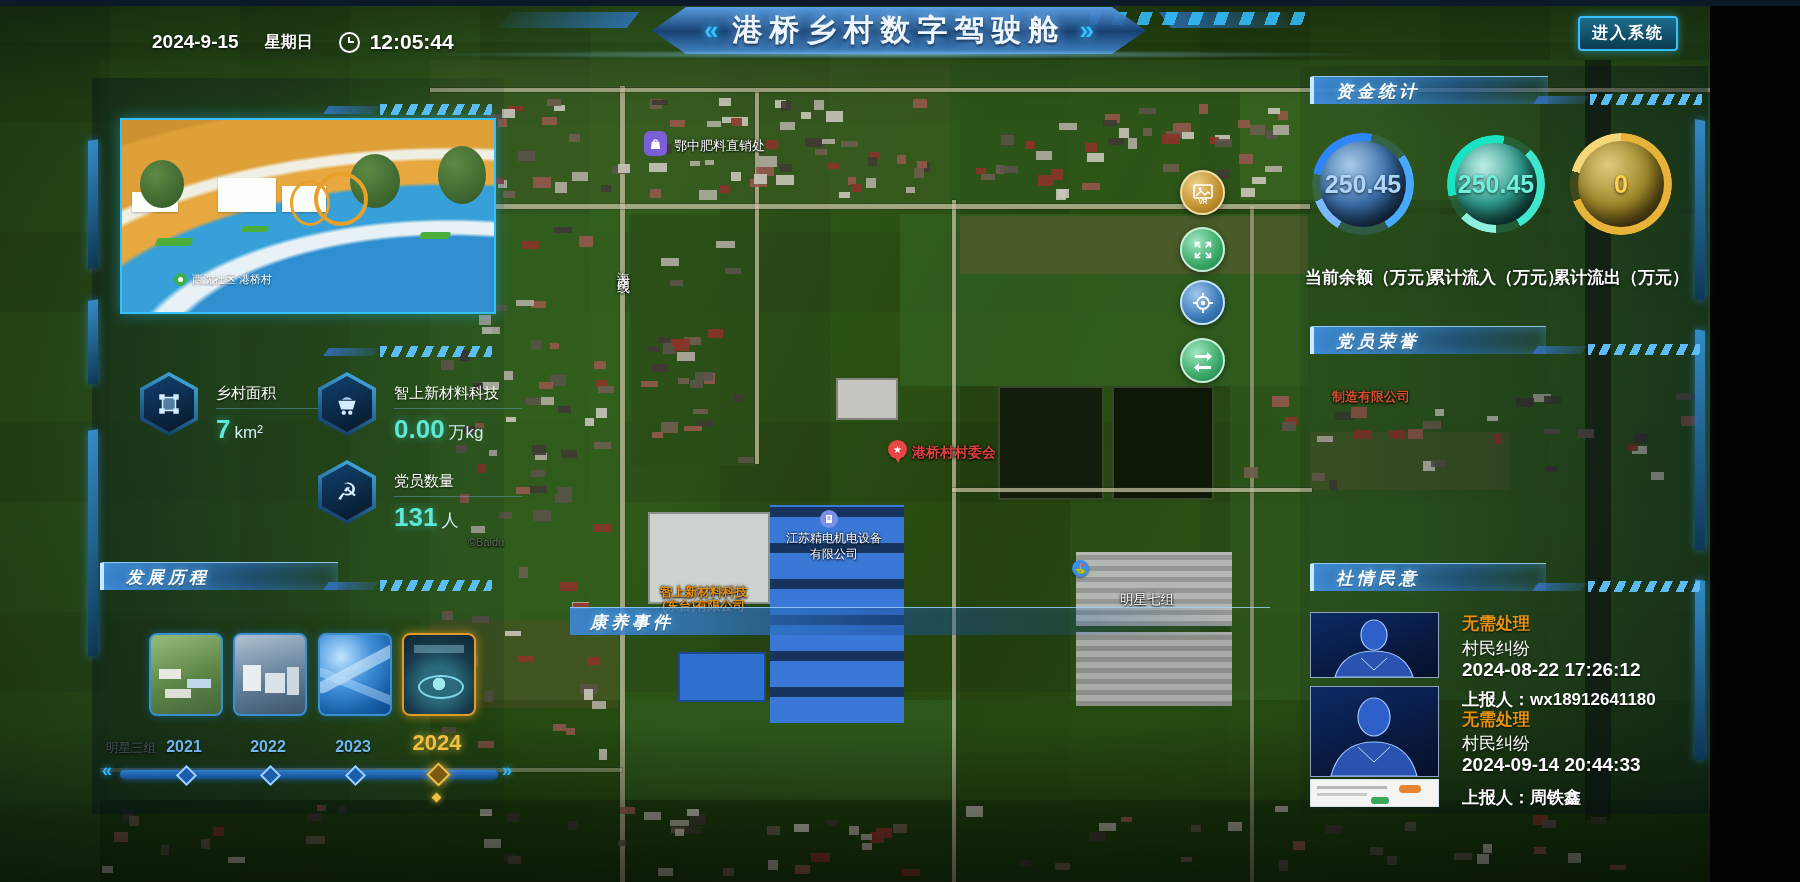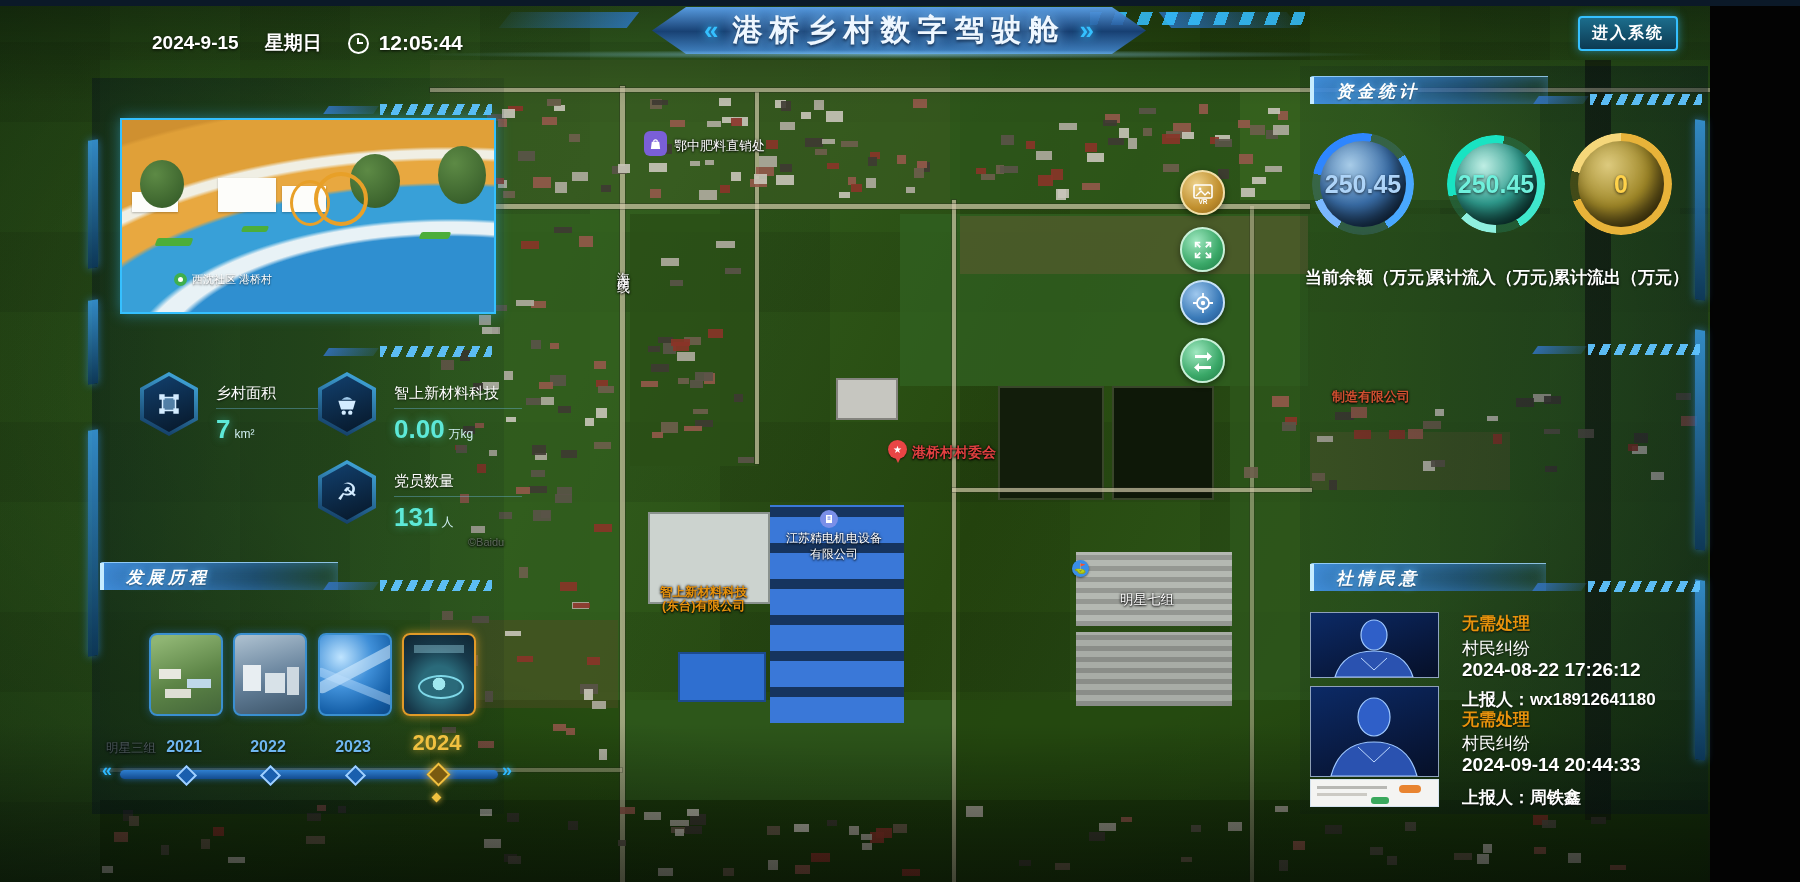--- a/index.html
+++ b/index.html
@@ -56,21 +56,21 @@
   .wing{position:absolute;top:12px;height:16px;width:128px;transform:skewX(-38deg);opacity:.75;
     background:linear-gradient(90deg, rgba(46,134,255,.1), rgba(46,134,255,.8));}
   .wing.r{transform:skewX(38deg);background:linear-gradient(270deg, rgba(46,134,255,.1), rgba(46,134,255,.8));}
   .hdr-slash{position:absolute;top:12px;width:215px;height:13px;opacity:.85;
     background:repeating-linear-gradient(110deg, #35c0ff 0 11px, transparent 11px 24px);}
   .top-glow{position:absolute;left:420px;top:50px;width:960px;height:9px;
     background:radial-gradient(ellipse closest-side, rgba(140,210,255,.6), transparent);}
 
   .datetime{position:absolute;left:152px;top:30px;display:flex;align-items:center;gap:26px;
     font-weight:bold;text-shadow:0 1px 3px rgba(0,0,0,.8);}
-  .dt-date{font-size:19px;} .dt-week{font-size:19px;}
+  .dt-date{font-size:19px;} .dt-week{font-size:16px;}
   .clockface{width:17px;height:17px;border:2px solid #fff;border-radius:50%;position:relative;}
   .clockface::before{content:"";position:absolute;left:7px;top:3px;width:2px;height:6px;background:#fff;}
   .clockface::after{content:"";position:absolute;left:8px;top:7px;width:5px;height:2px;background:#fff;}
   .dt-time{font-size:21px;margin-left:-16px;}
   .enter-btn{position:absolute;left:1578px;top:16px;width:96px;height:31px;border-radius:4px;cursor:pointer;
     background:linear-gradient(180deg,#1c6d8c,#0c3a52);border:2px solid #35c0ff;color:#fff;
     font-size:16px;font-weight:bold;display:flex;align-items:center;justify-content:center;
     box-shadow:0 0 10px rgba(53,192,255,.55);letter-spacing:2px;}
 
   
@@ -93,21 +93,21 @@
   .hexo{position:absolute;left:0;top:0;width:58px;height:64px;
     clip-path:polygon(50% 0,100% 25%,100% 75%,50% 100%,0 75%,0 25%);
     background:linear-gradient(200deg,#46b2e8,#0f3258);display:flex;align-items:center;justify-content:center;
     filter:drop-shadow(0 0 6px rgba(70,170,255,.55));}
   .hexi{width:50px;height:56px;clip-path:polygon(50% 0,100% 25%,100% 75%,50% 100%,0 75%,0 25%);
     background:linear-gradient(160deg,#12406e,#071728);display:flex;align-items:center;justify-content:center;color:#d4ecff;}
   .stat-label{position:absolute;left:76px;top:12px;width:128px;font-size:15px;color:#fff;
     padding-bottom:5px;border-bottom:1px solid rgba(120,200,255,.35);text-shadow:0 1px 2px rgba(0,0,0,.7);}
   .stat-value{position:absolute;left:76px;top:42px;white-space:nowrap;}
   .stat-value .v{font-size:26px;font-weight:bold;color:#5de8d8;text-shadow:0 0 8px rgba(70,230,210,.5);}
-  .stat-value .u{font-size:12px;color:#cfeef0;margin-left:4px;}
+  .stat-value .u{font-size:17px;color:#cfeef0;margin-left:4px;}
 
   
   .thumb{position:absolute;width:70px;height:79px;border-radius:8px;border:2px solid #3a8fd0;overflow:hidden;cursor:pointer;
     box-shadow:0 0 8px rgba(40,120,200,.5);}
   .thumb.sel{border-color:#e09a28;box-shadow:0 0 10px rgba(235,160,40,.7);}
   .year{position:absolute;width:70px;text-align:center;font-size:16px;font-weight:bold;color:#6fb7f0;
     text-shadow:0 1px 2px rgba(0,0,0,.8);cursor:pointer;}
   .year.sel{font-size:22px;color:#f0c040;text-shadow:0 0 8px rgba(240,190,60,.8);}
   .track{position:absolute;left:120px;top:770px;width:378px;height:9px;border-radius:5px;cursor:pointer;
     background:linear-gradient(180deg,#2f7fd0,#134b8e);box-shadow:0 0 6px rgba(40,130,230,.6);}
@@ -672,20 +672,23 @@
   <div class="year sel" style="left:402px;top:730px;">2024</div>
   <div class="t-arrow" style="left:102px;">«</div>
   <div class="track"></div>
   <div class="t-arrow" style="left:502px;">»</div>
   <div class="dia" style="left:179px;top:768px;"></div>
   <div class="dia" style="left:263px;top:768px;"></div>
   <div class="dia" style="left:348px;top:768px;"></div>
   <div class="dia gold" style="left:430px;top:766px;width:13px;height:13px;"></div>
   <div class="mini-dia" style="left:433px;top:794px;"></div>
 
+  <div class="float-bar">
+    <span class="ph-title">康养事件</span>
+  </div>
 
   <div class="mc gold" style="top:170px;">
     <svg width="24" height="24" viewBox="0 0 24 24">
         <rect x="3" y="4" width="18" height="13" rx="1.5" fill="none" stroke="#fff" stroke-width="1.6"></rect>
         <path d="M5 15 l5-5 4 4 3-3 2 2" fill="none" stroke="#fff" stroke-width="1.4"></path>
         <circle cx="9" cy="8" r="1.4" fill="#fff"></circle>
         <text x="12" y="23" font-size="6.5" fill="#fff" text-anchor="middle" font-weight="bold">VR</text>
       </svg>
   </div>
   <div class="mc green" style="top:227px;">
@@ -729,20 +732,23 @@
   <div class="gauge" style="left:1570px;top:133px;">
     <div class="g-ring" style="background:conic-gradient(from 0deg,#e8b339 0 250deg,rgba(130,95,20,.35) 250deg 285deg,#f5d77a 285deg 360deg);"></div>
     <div class="g-sphere" style="background:radial-gradient(circle at 35% 28%,#ddca7e,#a08828 50%,#4e4010 88%);"></div>
     <div class="g-val" style="color:#ffd24a;">0</div>
   </div>
   <div class="g-label" style="left:1283px;top:266px;">当前余额（万元）</div>
   <div class="g-label" style="left:1406px;top:266px;">累计流入（万元）</div>
   <div class="g-label" style="left:1531px;top:266px;">累计流出（万元）</div>
 
   <div class="ph" style="left:1310px;top:326px;width:394px;">
+    <div class="ph-bar">
+        <span class="ph-title">党员荣誉</span>
+      </div>
     <div class="ph-ext"></div>
       <div class="ph-slash"></div>
   </div>
   <div class="mlabel" style="left:1332px;top:388px;color:#d05030;font-weight:bold;font-size:13px;">制造有限公司</div>
 
   <div class="ph" style="left:1310px;top:563px;width:394px;">
     <div class="ph-bar">
         <span class="ph-title">社情民意</span>
       </div>
     <div class="ph-ext"></div>

